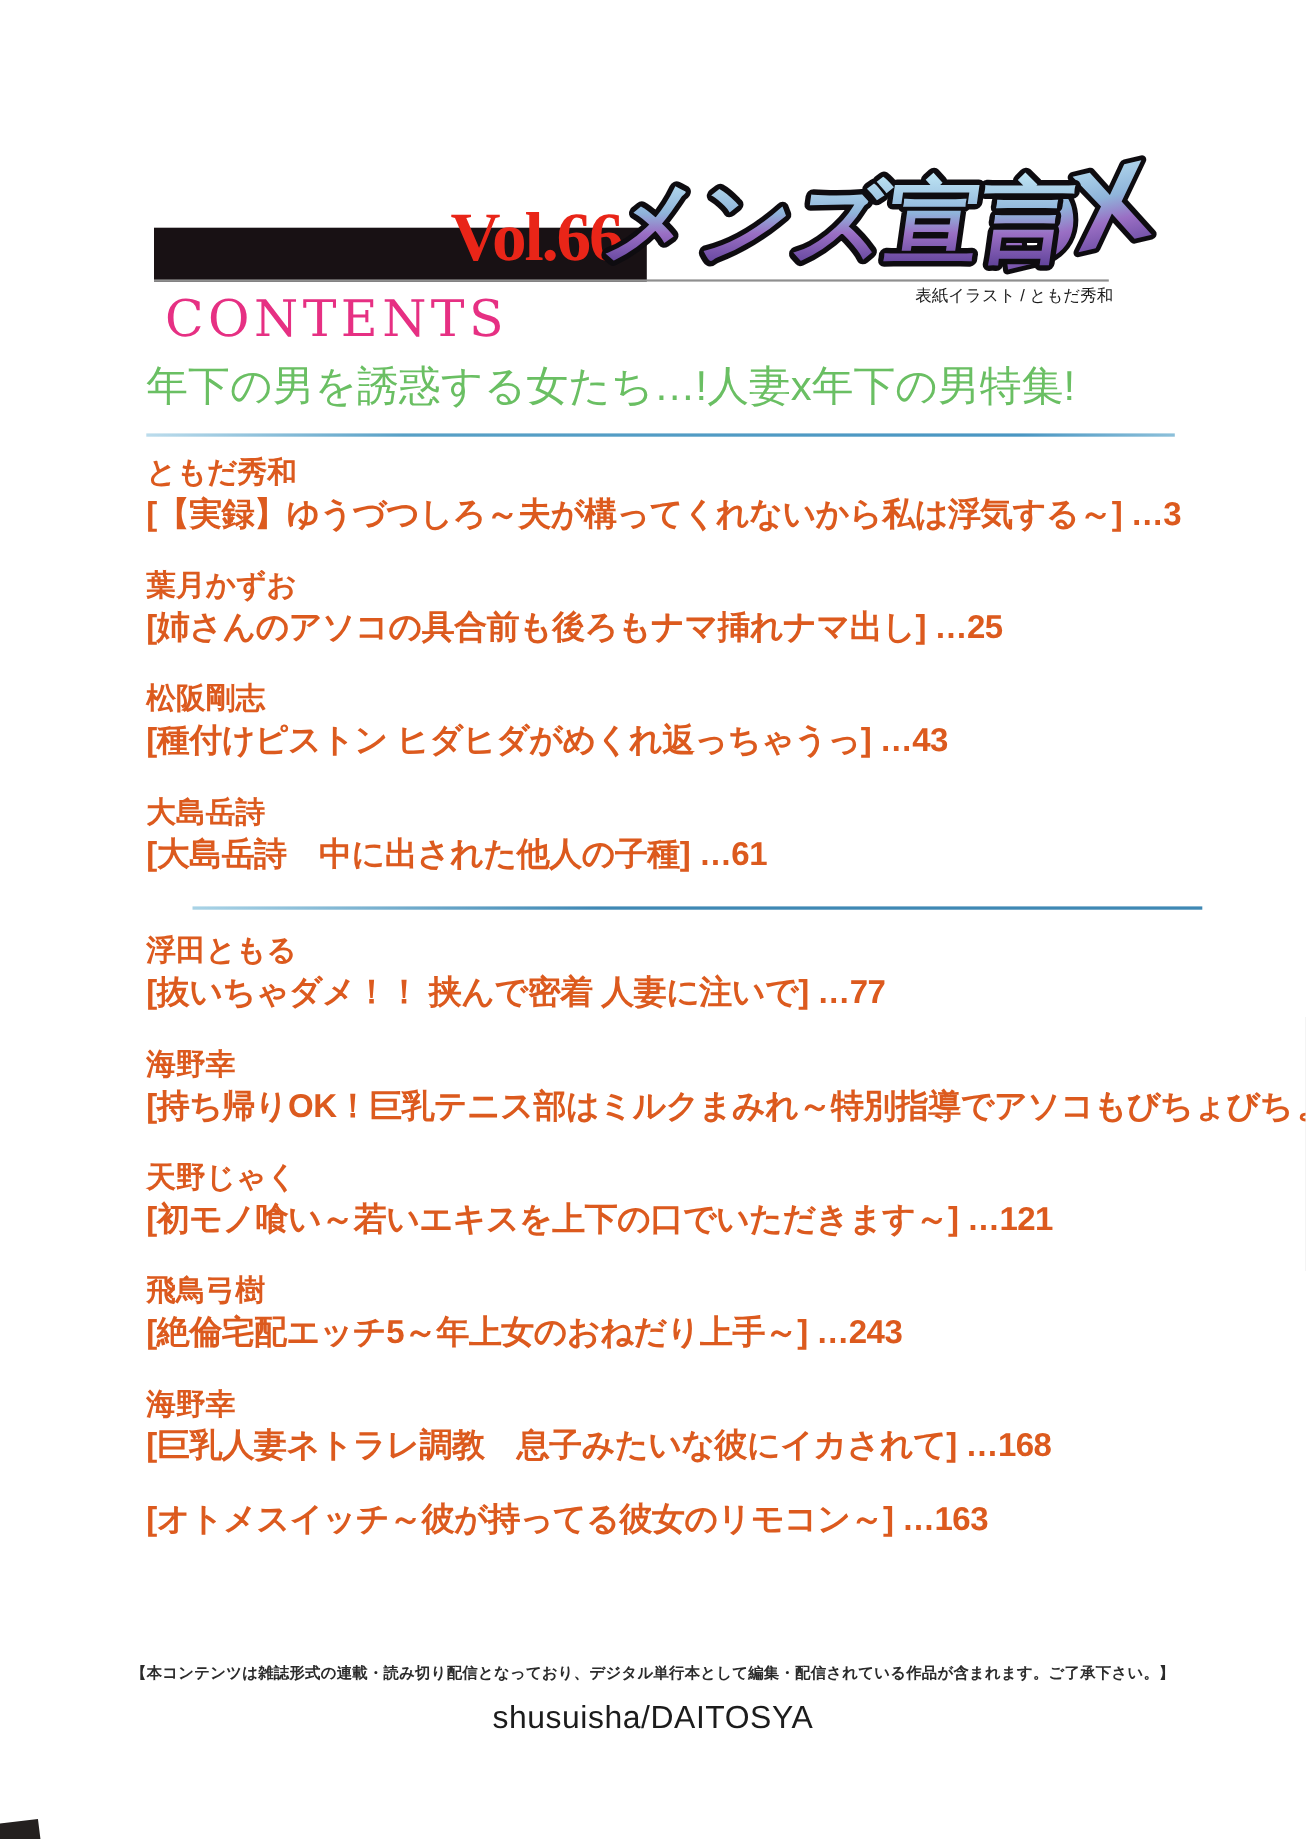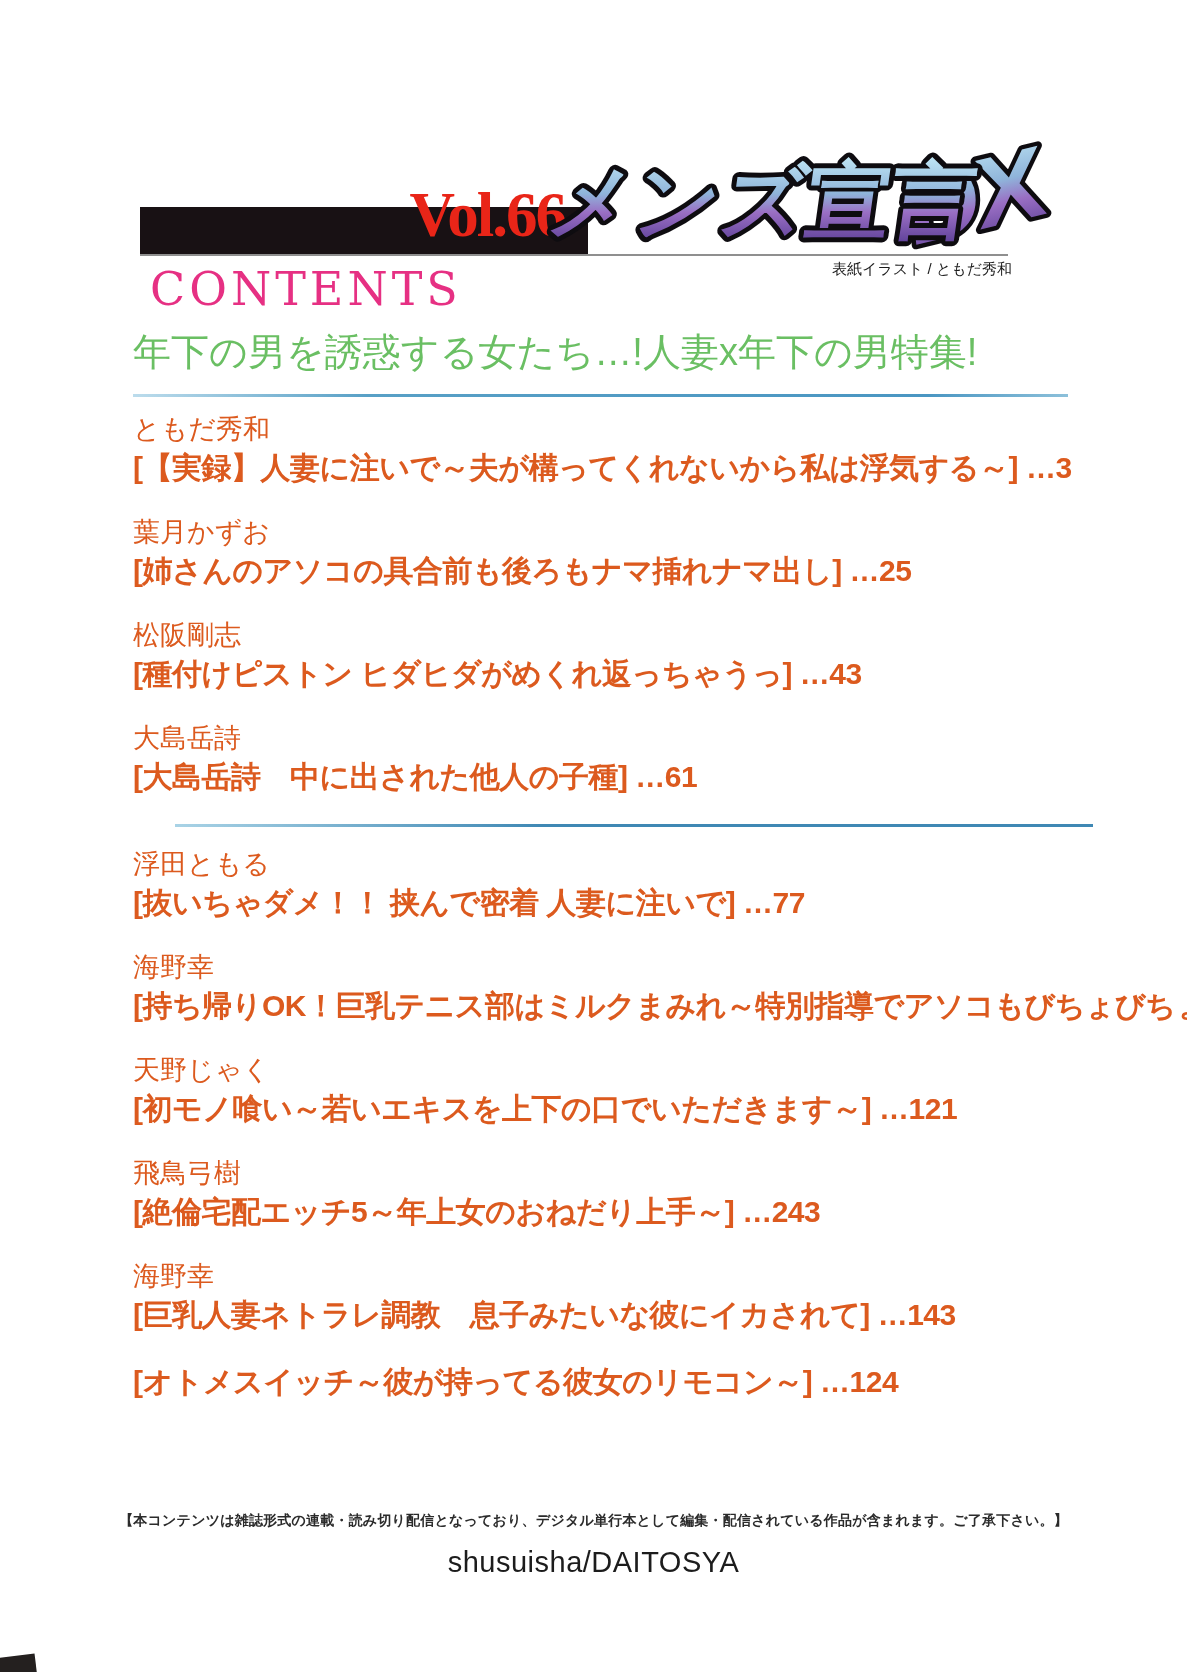--- a/index.html
+++ b/index.html
@@ -57,21 +57,21 @@
     color:#6abf63;
   }
   .divider-top{
     position:absolute;left:133px;top:394px;width:935px;height:3px;
     background:linear-gradient(to right,#bcdcec,#58a0c6 25%,#4a96c2 85%,#8cc0da);
   }
   
   .toc{position:absolute;left:133px;top:412px;width:1000px;}
   .toc-entry{margin-bottom:27px;color:#dc5a1e;}
   .toc-author{
-    font-size:27px;font-weight:normal;line-height:34px;
+    font-size:27px;font-weight:bold;line-height:34px;
   }
   .toc-title{
     font-size:30px;font-weight:bold;line-height:40px;margin-top:2px;
     letter-spacing:-0.5px;white-space:nowrap;
   }
   .toc-page{font-weight:bold;}
   .toc-divider{
     height:3px;width:918px;margin:10px 0 20px 42px;
     background:linear-gradient(to right,#a9d3e6,#3f88b4 40%,#3f88b4);
   }
@@ -117,21 +117,21 @@
 
   <div class="credit">表紙イラスト / ともだ秀和</div>
 
   <div class="contents-title">CONTENTS</div>
   <div class="feature">年下の男を誘惑する女たち…!人妻x年下の男特集!</div>
   <div class="divider-top"></div>
 
   <div class="toc" id="toc">
     <div class="toc-entry">
       <div class="toc-author">ともだ秀和</div>
-      <div class="toc-title"><span>[【実録】人妻に注いで～夫が構ってくれないから私は浮気する～]</span> <span class="toc-page">…3</span></div>
+      <div class="toc-title"><span>[【実録】ゆうづつしろ～夫が構ってくれないから私は浮気する～]</span> <span class="toc-page">…3</span></div>
     </div>
 
     <div class="toc-entry">
       <div class="toc-author">葉月かずお</div>
       <div class="toc-title"><span>[姉さんのアソコの具合前も後ろもナマ挿れナマ出し]</span> <span class="toc-page">…25</span></div>
     </div>
 
     <div class="toc-entry">
       <div class="toc-author">松阪剛志</div>
       <div class="toc-title"><span>[種付けピストン ヒダヒダがめくれ返っちゃうっ]</span> <span class="toc-page">…43</span></div>
@@ -157,25 +157,25 @@
       <div class="toc-title"><span>[初モノ喰い～若いエキスを上下の口でいただきます～]</span> <span class="toc-page">…121</span></div>
     </div>
 
     <div class="toc-entry">
       <div class="toc-author">飛鳥弓樹</div>
       <div class="toc-title"><span>[絶倫宅配エッチ5～年上女のおねだり上手～]</span> <span class="toc-page">…243</span></div>
     </div>
 
     <div class="toc-entry">
       <div class="toc-author">海野幸</div>
-      <div class="toc-title"><span>[巨乳人妻ネトラレ調教　息子みたいな彼にイカされて]</span> <span class="toc-page">…143</span></div>
+      <div class="toc-title"><span>[巨乳人妻ネトラレ調教　息子みたいな彼にイカされて]</span> <span class="toc-page">…168</span></div>
     </div>
 
     <div class="toc-entry">
-      <div class="toc-title"><span>[オトメスイッチ～彼が持ってる彼女のリモコン～]</span> <span class="toc-page">…124</span></div>
+      <div class="toc-title"><span>[オトメスイッチ～彼が持ってる彼女のリモコン～]</span> <span class="toc-page">…163</span></div>
     </div>
   </div>
 
   <div class="footer-notice">【本コンテンツは雑誌形式の連載・読み切り配信となっており、デジタル単行本として編集・配信されている作品が含まれます。ご了承下さい。】</div>
   <div class="publisher">shusuisha/DAITOSYA</div>
   <div class="corner-mark"></div>
 
 </div>
 
 </body></html>

